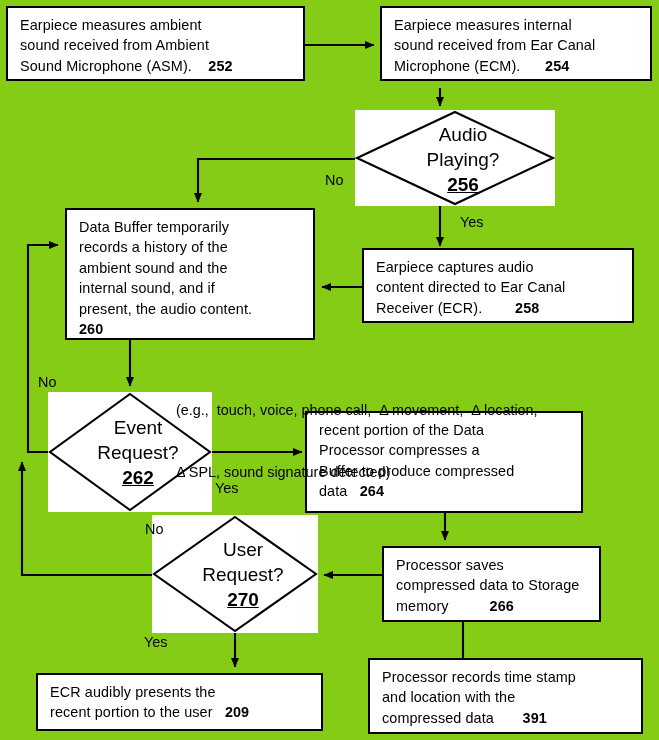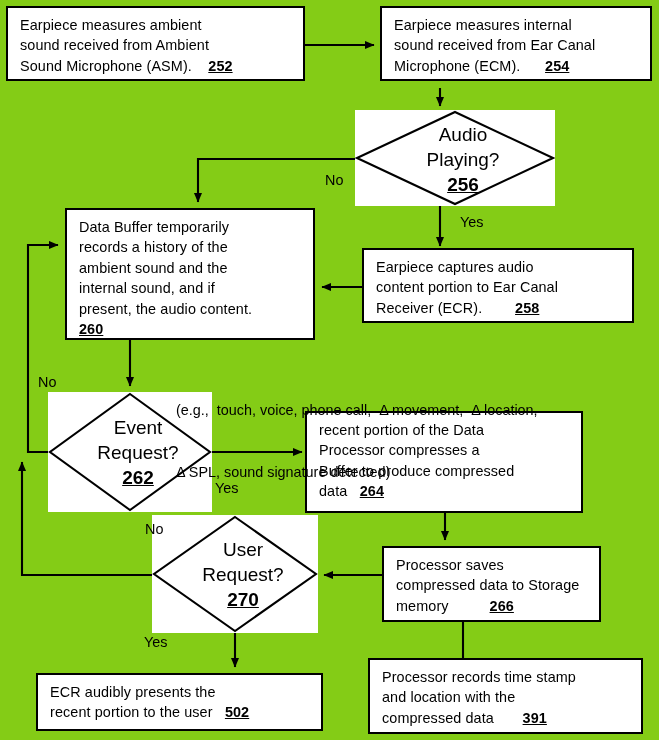--- a/index.html
+++ b/index.html
@@ -30,21 +30,20 @@
     background: #ffffff;
   }
   .proc {
     border: 2px solid #000;
     padding: 7px 9px 6px 12px;
     font-size: 14.4px;
     line-height: 1.42;
     letter-spacing: 0.1px;
   }
   .proc .ref {
-    text-decoration: underline;
     font-weight: 600;
     white-space: nowrap;
   }
   .sp { white-space: pre; }
   .dlabel {
     position: absolute;
     text-align: center;
     font-size: 19px;
     line-height: 1.32;
     left: 8px;
@@ -119,21 +118,21 @@
   <div class="node proc" style="left:380px; top:6px; width:272px; height:75px;">
     <div>Earpiece measures internal</div>
     <div>sound received from Ear Canal</div>
     <div>
       <span>Microphone (ECM).</span><span class="sp">      </span><span class="ref">254</span>
     </div>
   </div>
 
   <div class="node proc" style="left:362px; top:248px; width:272px; height:75px;">
     <div>Earpiece captures audio</div>
-    <div>content portion to Ear Canal</div>
+    <div>content directed to Ear Canal</div>
     <div>
       <span>Receiver (ECR).</span><span class="sp">        </span><span class="ref">258</span>
     </div>
   </div>
 
   <div class="node proc" style="left:65px; top:208px; width:250px; height:132px;">
     <div>Data Buffer temporarily</div>
     <div>records a history of the</div>
     <div>ambient sound and the</div>
     <div>internal sound, and if</div>
@@ -164,21 +163,21 @@
     <div>Processor records time stamp</div>
     <div>and location with the</div>
     <div>
       <span>compressed data</span><span class="sp">       </span><span class="ref">391</span>
     </div>
   </div>
 
   <div class="node proc" style="left:36px; top:673px; width:287px; height:58px;">
     <div>ECR audibly presents the</div>
     <div>
-      <span>recent portion to the user</span><span class="sp">   </span><span class="ref">502</span>
+      <span>recent portion to the user</span><span class="sp">   </span><span class="ref">209</span>
     </div>
   </div>
 
   <div class="node" style="left:355px; top:110px; width:200px; height:96px;">
     <svg width="200" height="96" viewBox="0 0 200 96">
       <polygon points="100,2 198,48 100,94 2,48" fill="#fff" stroke="#000" stroke-width="2.1"></polygon>
     </svg>
     <div class="dlabel" style="top:12px;">
       <div>Audio</div>
       <div>Playing?</div>

